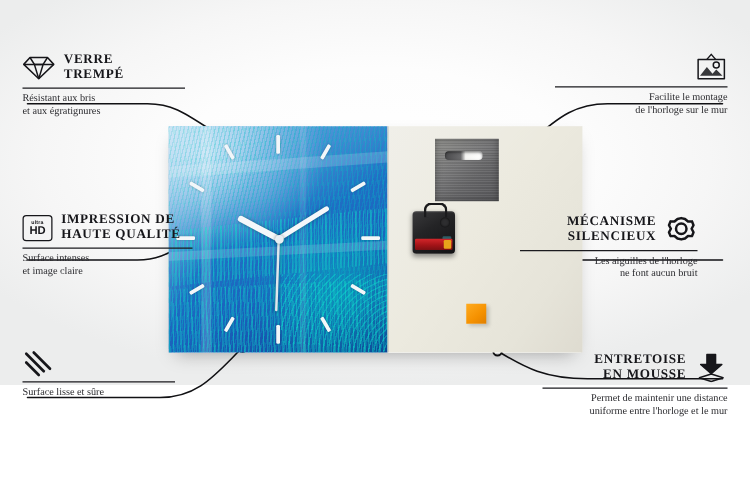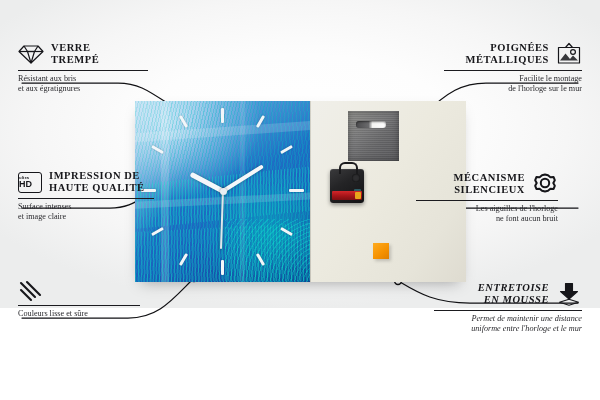--- a/index.html
+++ b/index.html
@@ -99,21 +99,21 @@
   .co-left .co-head{justify-content:flex-start;}
   .co-left .co-title{text-align:left;}
   .co-left .co-sub{text-align:left;}
   .co-right .co-head{justify-content:flex-end;}
   .co-right .co-title{text-align:right;}
   .co-right .co-sub{text-align:right;}
   .ico{flex:0 0 auto;display:block;}
 
   #hd-badge{
     width:22px;height:19px;border:1.4px solid #16161a;border-radius:3px;
-    display:flex;flex-direction:column;align-items:flex-start;justify-content:center;
+    display:flex;flex-direction:column;align-items:center;justify-content:center;
     line-height:1;flex:0 0 auto;
   }
   #hd-badge .hd-small{font-size:4.2px;letter-spacing:.2px;font-weight:bold;color:#16161a;font-family:"Liberation Sans",sans-serif;}
   #hd-badge .hd-big{font-size:9px;font-weight:bold;color:#16161a;font-family:"Liberation Sans",sans-serif;margin-top:.5px;}
 </style>
 </head>
 <body>
 
 <div id="stage">
 
@@ -228,27 +228,25 @@
     <div class="co-head">
       <svg class="ico" width="26" height="22" viewBox="0 0 26 22">
         <g stroke="#16161a" stroke-width="2.1" stroke-linecap="round">
           <path d="M3 3 L17 17"></path>
           <path d="M3 10 L13 20"></path>
           <path d="M9 2 L22 15"></path>
         </g>
       </svg>
     </div>
     <div class="co-rule" style="width:122px;"></div>
-    <div class="co-sub">Couleurs lisse et sûre</div>
+    <div class="co-sub">Surface lisse et sûre</div>
   </div>
 
   <div class="callout co-right" style="left:438px;top:42px;width:144px;">
     <div class="co-head">
-      <div class="co-title">POIGNÉES
-MÉTALLIQUES</div>
       <svg class="ico" width="26" height="24" viewBox="0 0 26 24">
         <g fill="none" stroke="#16161a" stroke-width="1.2" stroke-linejoin="round">
           <path d="M9.5 5.5 L13 1.5 L16.5 5.5"></path>
           <rect x="2.5" y="5.5" width="21" height="15.5"></rect>
           <path d="M4 18.5 L9.5 11.5 L14 17 L17 13.5 L22 18.5 Z" fill="#16161a" stroke="none" opacity=".85"></path>
           <circle cx="17" cy="10" r="2.4"></circle>
         </g>
       </svg>
     </div>
     <div class="co-rule" style="width:138px;margin-left:auto;"></div>
@@ -265,21 +263,21 @@
           <path d="M13 2.5 L16 3.2 L18.4 5.2 L21.6 5.1 L22.8 8.2 L21.3 11 L22.8 13.8 L21.6 16.9 L18.4 16.8 L16 18.8 L13 19.5 L10 18.8 L7.6 16.8 L4.4 16.9 L3.2 13.8 L4.7 11 L3.2 8.2 L4.4 5.1 L7.6 5.2 L10 3.2 Z"></path>
           <circle cx="13" cy="11" r="4.2"></circle>
         </g>
       </svg>
     </div>
     <div class="co-rule" style="width:142px;margin-left:auto;"></div>
     <div class="co-sub">Les aiguilles de l'horloge
 ne font aucun bruit</div>
   </div>
 
-  <div class="callout co-right" style="left:428px;top:282px;width:154px;font-style:italic;">
+  <div class="callout co-right" style="left:428px;top:282px;width:154px;">
     <div class="co-head">
       <div class="co-title">ENTRETOISE
 EN MOUSSE</div>
       <svg class="ico" width="26" height="24" viewBox="0 0 26 24">
         <g fill="#16161a" stroke="#16161a" stroke-width="1.1" stroke-linejoin="round">
           <path d="M9.5 1.5 H16.5 V9.5 H21.5 L13 17 L4.5 9.5 H9.5 Z"></path>
           <path d="M13 17.2 L22.5 20.2 L13 23.2 L3.5 20.2 Z" fill="none"></path>
         </g>
       </svg>
     </div>

